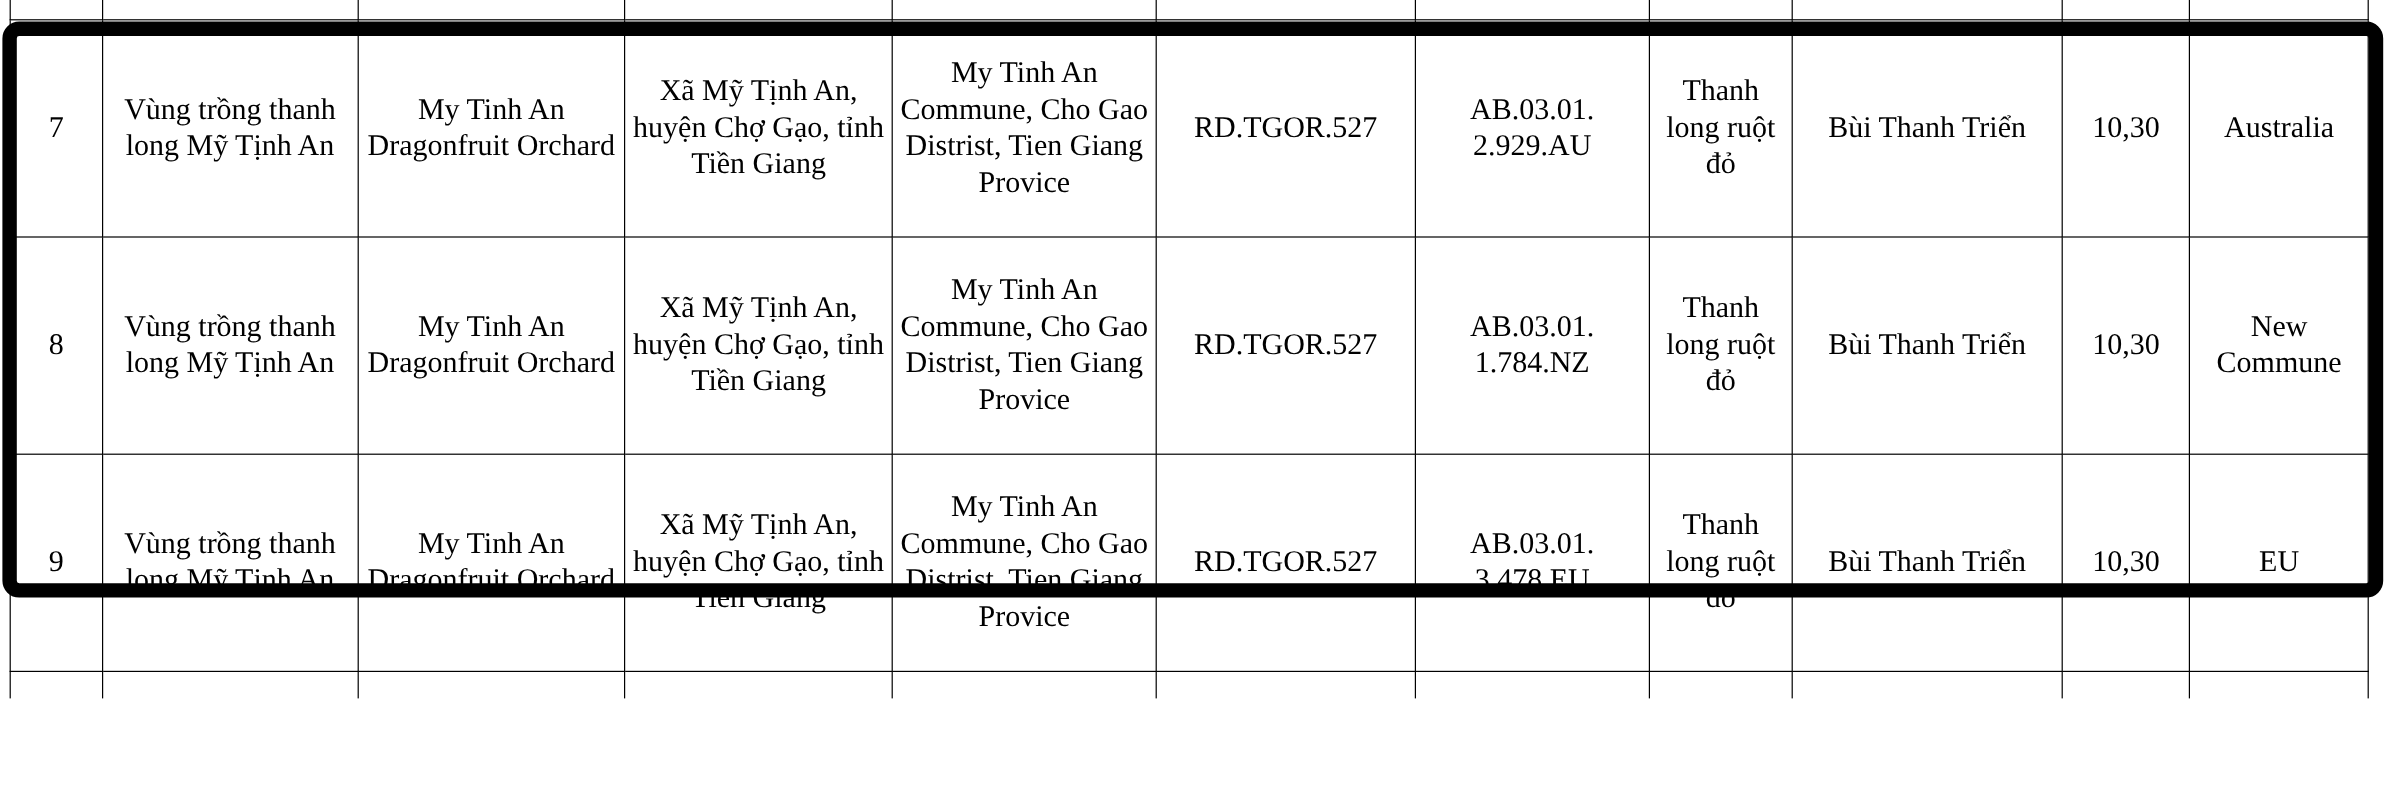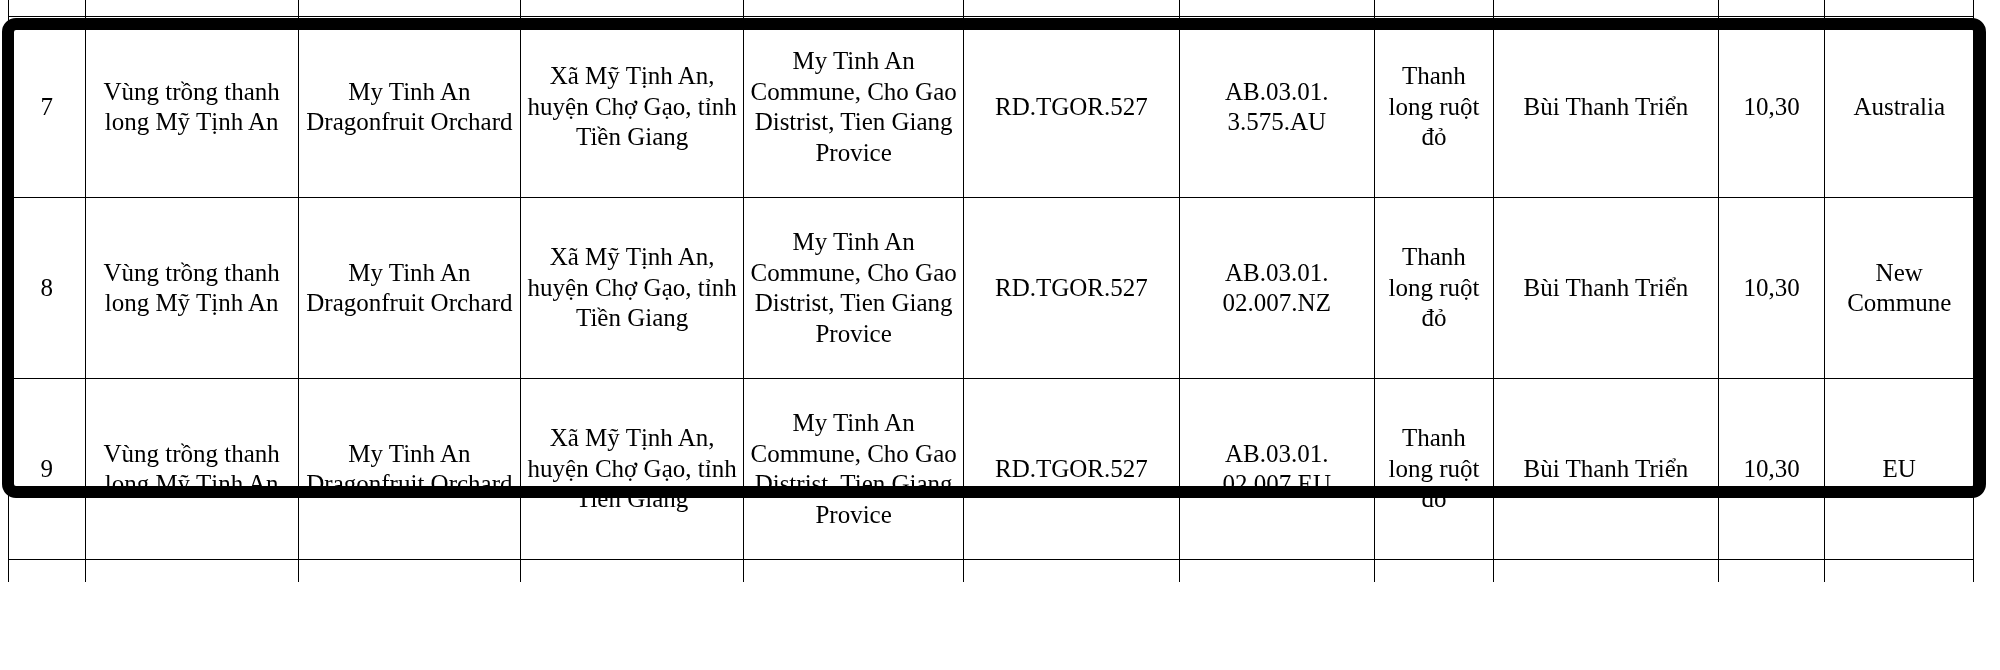--- a/index.html
+++ b/index.html
@@ -118,49 +118,49 @@
         <td></td>
       </tr>
 
       <tr class="data-row">
         <td>7</td>
         <td>Vùng trồng thanh long Mỹ Tịnh An</td>
         <td>My Tinh An Dragonfruit Orchard</td>
         <td>Xã Mỹ Tịnh An, huyện Chợ Gạo, tỉnh Tiền Giang</td>
         <td>My Tinh An Commune, Cho Gao Distrist, Tien Giang Provice</td>
         <td>RD.TGOR.527</td>
-        <td>AB.03.01. 3.575.AU</td>
+        <td>AB.03.01. 2.929.AU</td>
         <td>Thanh long ruột đỏ</td>
         <td>Bùi Thanh Triển</td>
         <td>10,30</td>
         <td>Australia</td>
       </tr>
 
       <tr class="data-row">
         <td>8</td>
         <td>Vùng trồng thanh long Mỹ Tịnh An</td>
         <td>My Tinh An Dragonfruit Orchard</td>
         <td>Xã Mỹ Tịnh An, huyện Chợ Gạo, tỉnh Tiền Giang</td>
         <td>My Tinh An Commune, Cho Gao Distrist, Tien Giang Provice</td>
         <td>RD.TGOR.527</td>
-        <td>AB.03.01. 02.007.NZ</td>
+        <td>AB.03.01. 1.784.NZ</td>
         <td>Thanh long ruột đỏ</td>
         <td>Bùi Thanh Triển</td>
         <td>10,30</td>
         <td>New Commune</td>
       </tr>
 
       <tr class="data-row">
         <td>9</td>
         <td>Vùng trồng thanh long Mỹ Tịnh An</td>
         <td>My Tinh An Dragonfruit Orchard</td>
         <td>Xã Mỹ Tịnh An, huyện Chợ Gạo, tỉnh Tiền Giang</td>
         <td>My Tinh An Commune, Cho Gao Distrist, Tien Giang Provice</td>
         <td>RD.TGOR.527</td>
-        <td>AB.03.01. 02.007.EU</td>
+        <td>AB.03.01. 3.478.EU</td>
         <td>Thanh long ruột đỏ</td>
         <td>Bùi Thanh Triển</td>
         <td>10,30</td>
         <td>EU</td>
       </tr>
 
       <tr class="clip-bottom">
         <td></td>
         <td></td>
         <td></td>

